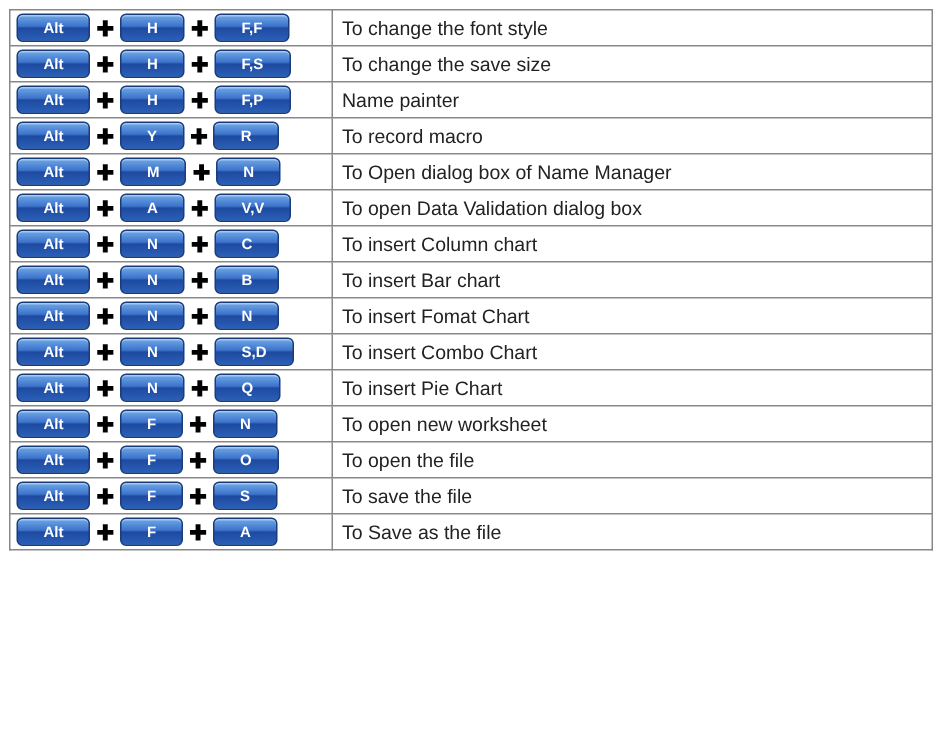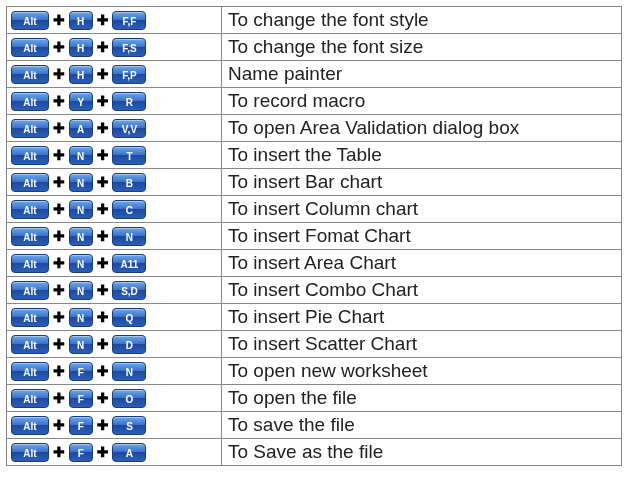--- a/index.html
+++ b/index.html
@@ -22,34 +22,34 @@
     vertical-align: middle;
     height: 24px;
   }
   td.keys {
     width: 215px;
     white-space: nowrap;
     padding: 1px 4px;
   }
   td.desc {
     padding: 2px 6px;
-    font-size: 19px;
+    font-size: 13px;
   }
   .key {
     display: inline-block;
     min-width: 36px;
     height: 19px;
     line-height: 19px;
     text-align: center;
     color: #fff;
     font-weight: bold;
     font-size: 10px;
     font-family: Verdana, Arial, sans-serif;
     border-radius: 4px;
-    padding: 0 6px;
+    padding: 0 17px;
     background: linear-gradient(to bottom, #6ea8e8 0%, #3d72c9 45%, #1d4aa0 50%, #2b5fb8 100%);
     border: 1px solid #1a3d7a;
     box-shadow: inset 0 1px 0 rgba(255,255,255,0.4);
     vertical-align: middle;
   }
   .key.k1 { min-width: 38px; }
   .key.k2 { min-width: 24px; }
   .key.k3 { min-width: 34px; }
   .plus {
     display: inline-block;
@@ -64,65 +64,57 @@
 <body>
 
 <table>
   <tbody id="tbody">
       <tr>
         <td class="keys"><span class="key k1">Alt</span><span class="plus">✚</span><span class="key k2">H</span><span class="plus">✚</span><span class="key k3">F,F</span></td>
         <td class="desc">To change the font style</td>
       </tr>
       <tr>
         <td class="keys"><span class="key k1">Alt</span><span class="plus">✚</span><span class="key k2">H</span><span class="plus">✚</span><span class="key k3">F,S</span></td>
-        <td class="desc">To change the font size</td>
+        <td class="desc">To change the save size</td>
       </tr>
       <tr>
         <td class="keys"><span class="key k1">Alt</span><span class="plus">✚</span><span class="key k2">H</span><span class="plus">✚</span><span class="key k3">F,P</span></td>
         <td class="desc">Name painter</td>
       </tr>
       <tr>
         <td class="keys"><span class="key k1">Alt</span><span class="plus">✚</span><span class="key k2">Y</span><span class="plus">✚</span><span class="key k3">R</span></td>
         <td class="desc">To record macro</td>
       </tr>
       <tr>
-        <td class="keys"><span class="key k1">Alt</span><span class="plus">✚</span><span class="key k2">A</span><span class="plus">✚</span><span class="key k3">V,V</span></td>
-        <td class="desc">To open Area Validation dialog box</td>
+        <td class="keys"><span class="key k1">Alt</span><span class="plus">✚</span><span class="key k2">M</span><span class="plus">✚</span><span class="key k3">N</span></td>
+        <td class="desc">To Open dialog box of Name Manager</td>
       </tr>
       <tr>
-        <td class="keys"><span class="key k1">Alt</span><span class="plus">✚</span><span class="key k2">N</span><span class="plus">✚</span><span class="key k3">T</span></td>
-        <td class="desc">To insert the Table</td>
+        <td class="keys"><span class="key k1">Alt</span><span class="plus">✚</span><span class="key k2">A</span><span class="plus">✚</span><span class="key k3">V,V</span></td>
+        <td class="desc">To open Data Validation dialog box</td>
+      </tr>
+      <tr>
+        <td class="keys"><span class="key k1">Alt</span><span class="plus">✚</span><span class="key k2">N</span><span class="plus">✚</span><span class="key k3">C</span></td>
+        <td class="desc">To insert Column chart</td>
       </tr>
       <tr>
         <td class="keys"><span class="key k1">Alt</span><span class="plus">✚</span><span class="key k2">N</span><span class="plus">✚</span><span class="key k3">B</span></td>
         <td class="desc">To insert Bar chart</td>
       </tr>
       <tr>
-        <td class="keys"><span class="key k1">Alt</span><span class="plus">✚</span><span class="key k2">N</span><span class="plus">✚</span><span class="key k3">C</span></td>
-        <td class="desc">To insert Column chart</td>
-      </tr>
-      <tr>
         <td class="keys"><span class="key k1">Alt</span><span class="plus">✚</span><span class="key k2">N</span><span class="plus">✚</span><span class="key k3">N</span></td>
         <td class="desc">To insert Fomat Chart</td>
-      </tr>
-      <tr>
-        <td class="keys"><span class="key k1">Alt</span><span class="plus">✚</span><span class="key k2">N</span><span class="plus">✚</span><span class="key k3">A11</span></td>
-        <td class="desc">To insert Area Chart</td>
       </tr>
       <tr>
         <td class="keys"><span class="key k1">Alt</span><span class="plus">✚</span><span class="key k2">N</span><span class="plus">✚</span><span class="key k3">S,D</span></td>
         <td class="desc">To insert Combo Chart</td>
       </tr>
       <tr>
         <td class="keys"><span class="key k1">Alt</span><span class="plus">✚</span><span class="key k2">N</span><span class="plus">✚</span><span class="key k3">Q</span></td>
         <td class="desc">To insert Pie Chart</td>
-      </tr>
-      <tr>
-        <td class="keys"><span class="key k1">Alt</span><span class="plus">✚</span><span class="key k2">N</span><span class="plus">✚</span><span class="key k3">D</span></td>
-        <td class="desc">To insert Scatter Chart</td>
       </tr>
       <tr>
         <td class="keys"><span class="key k1">Alt</span><span class="plus">✚</span><span class="key k2">F</span><span class="plus">✚</span><span class="key k3">N</span></td>
         <td class="desc">To open new worksheet</td>
       </tr>
       <tr>
         <td class="keys"><span class="key k1">Alt</span><span class="plus">✚</span><span class="key k2">F</span><span class="plus">✚</span><span class="key k3">O</span></td>
         <td class="desc">To open the file</td>
       </tr>
       <tr>

